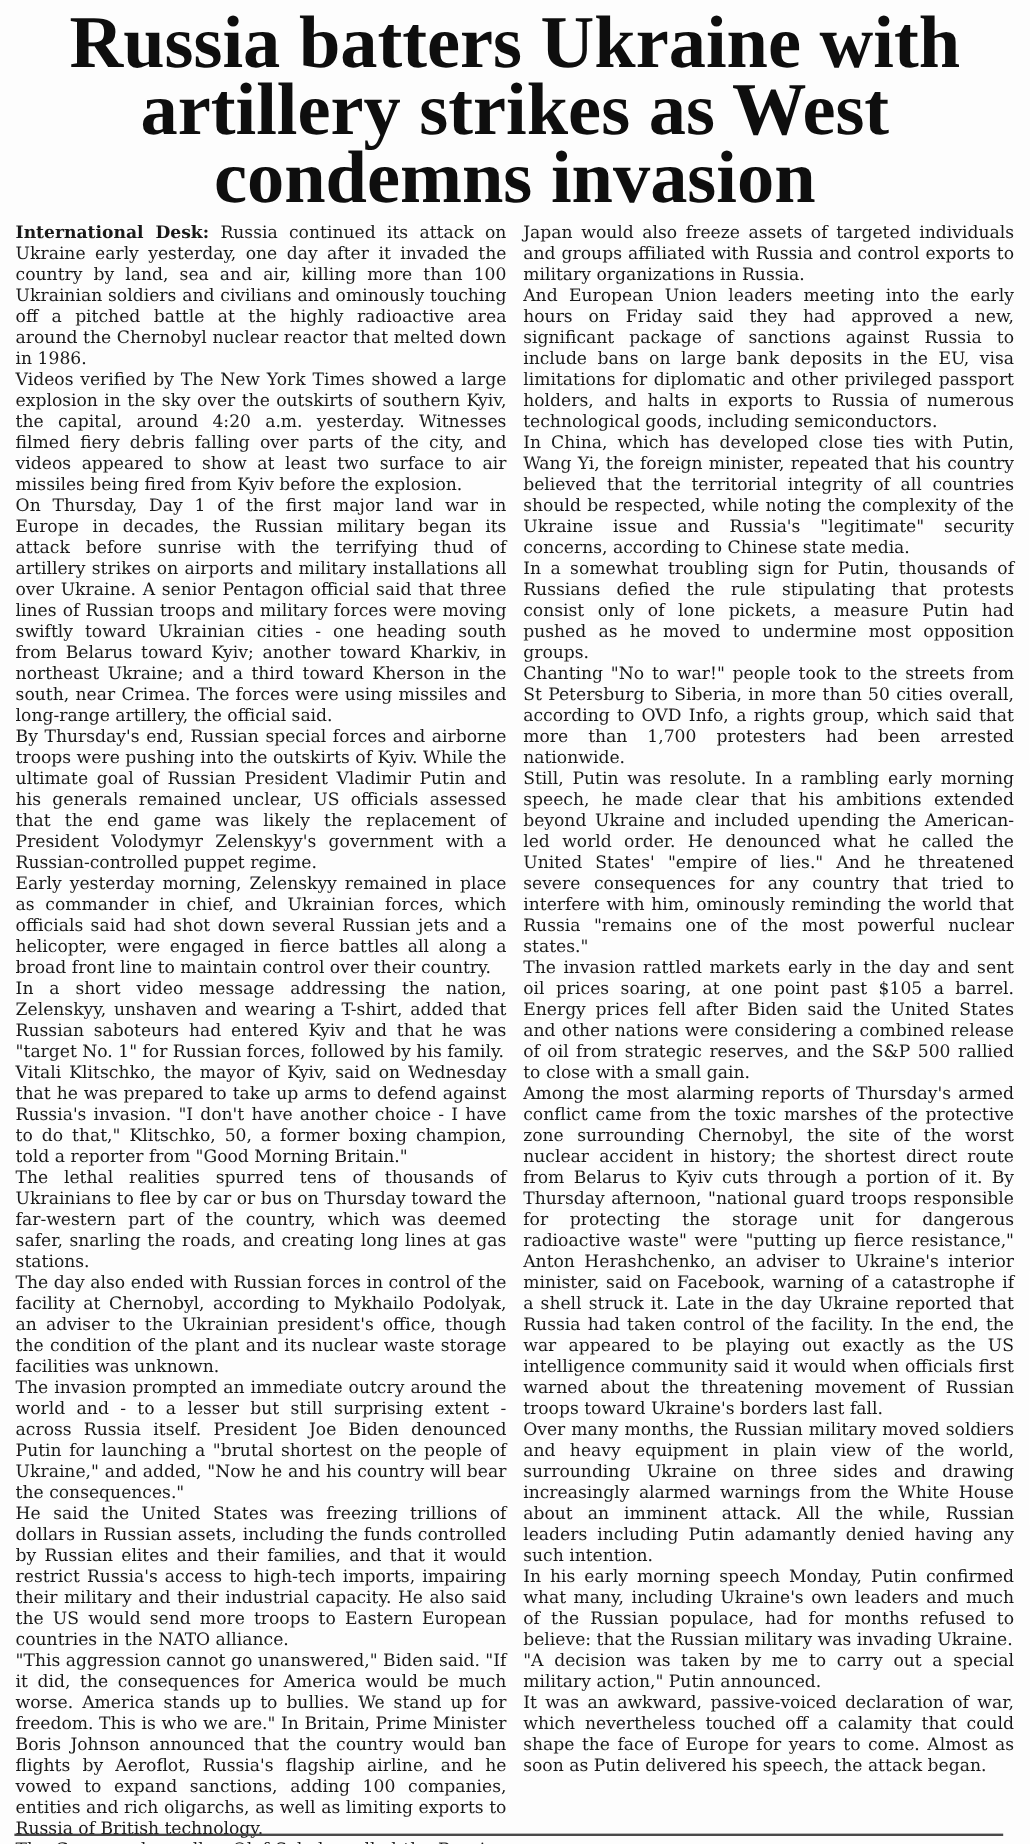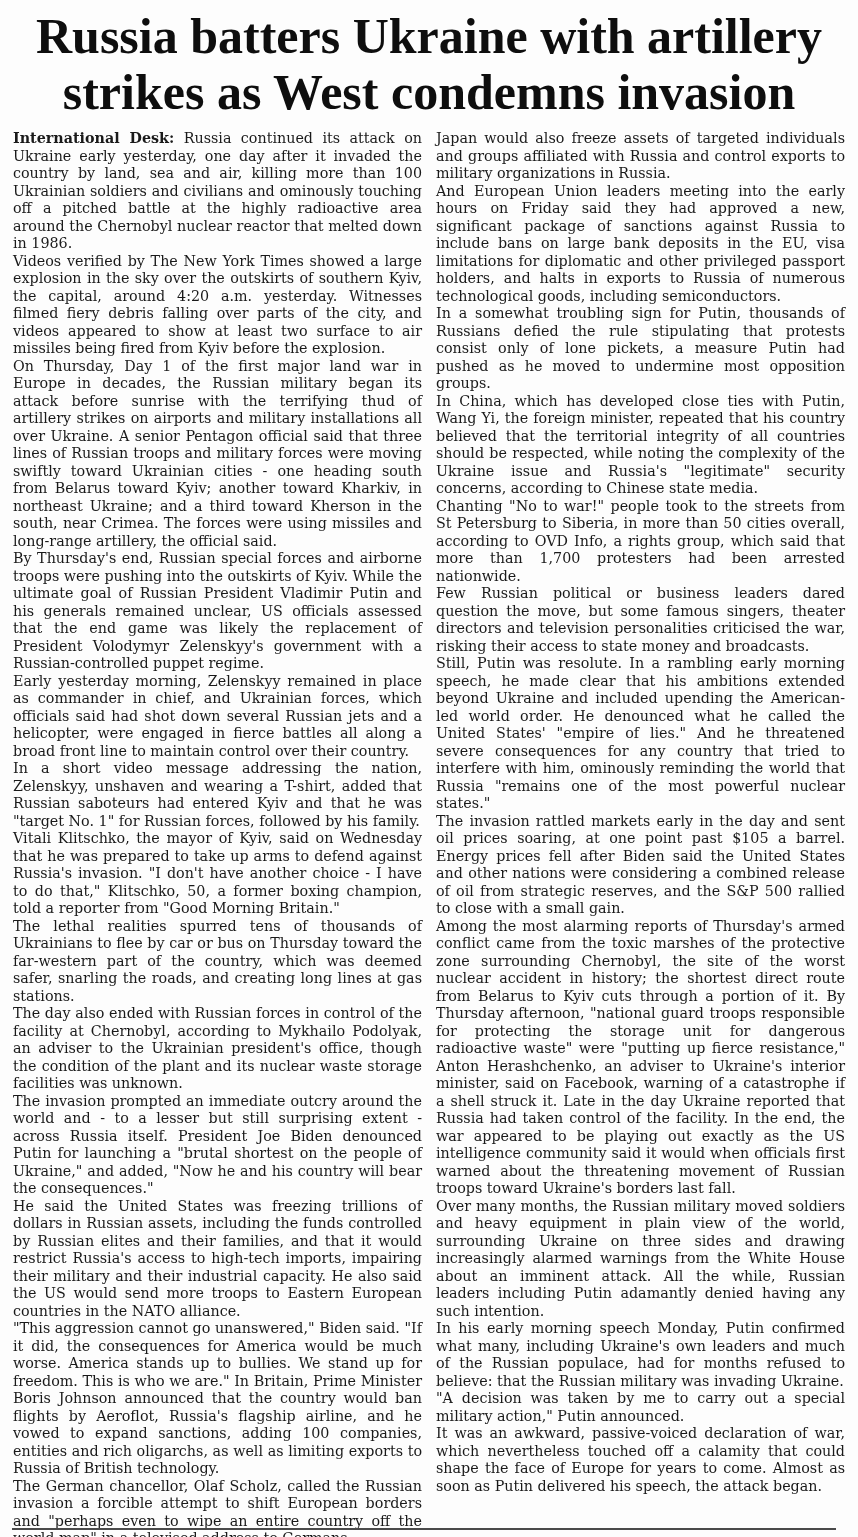--- a/index.html
+++ b/index.html
@@ -15,21 +15,21 @@
     background: #fdfdfd;
     color: #161616;
     font-family: "DejaVu Serif", serif;
   }
   .headline {
     margin: 0;
     padding: 8px 14px 10px 14px;
     text-align: center;
     font-family: "Liberation Serif", serif;
     font-weight: 700;
-    font-size: 50px;
+    font-size: 62px;
     line-height: 56px;
     color: #0e0e0e;
     letter-spacing: 0px;
   }
   .columns {
     display: flex;
     gap: 14px;
     padding: 0 13px;
   }
   .col {
@@ -75,24 +75,23 @@
         <p class="para">The day also ended with Russian forces in control of the facility at Chernobyl, according to Mykhailo Podolyak, an adviser to the Ukrainian president's office, though the condition of the plant and its nuclear waste storage facilities was unknown.</p>
         <p class="para">The invasion prompted an immediate outcry around the world and - to a lesser but still surprising extent - across Russia itself. President Joe Biden denounced Putin for launching a "brutal shortest on the people of Ukraine," and added, "Now he and his country will bear the consequences."</p>
         <p class="para">He said the United States was freezing trillions of dollars in Russian assets, including the funds controlled by Russian elites and their families, and that it would restrict Russia's access to high-tech imports, impairing their military and their industrial capacity. He also said the US would send more troops to Eastern European countries in the NATO alliance.</p>
         <p class="para">"This aggression cannot go unanswered," Biden said. "If it did, the consequences for America would be much worse. America stands up to bullies. We stand up for freedom. This is who we are." In Britain, Prime Minister Boris Johnson announced that the country would ban flights by Aeroflot, Russia's flagship airline, and he vowed to expand sanctions, adding 100 companies, entities and rich oligarchs, as well as limiting exports to Russia of British technology.</p>
         <p class="para">The German chancellor, Olaf Scholz, called the Russian invasion a forcible attempt to shift European borders and "perhaps even to wipe an entire country off the world map" in a televised address to Germans.</p>
       </div>
 
     <div class="col" id="col-right">
         <p class="para">Japan would also freeze assets of targeted individuals and groups affiliated with Russia and control exports to military organizations in Russia.</p>
         <p class="para">And European Union leaders meeting into the early hours on Friday said they had approved a new, significant package of sanctions against Russia to include bans on large bank deposits in the EU, visa limitations for diplomatic and other privileged passport holders, and halts in exports to Russia of numerous technological goods, including semiconductors.</p>
+        <p class="para">In China, which has developed close ties with Putin, Wang Yi, the foreign minister, repeated that his country believed that the territorial integrity of all countries should be respected, while noting the complexity of the Ukraine issue and Russia's "legitimate" security concerns, according to Chinese state media.</p>
         <p class="para">In a somewhat troubling sign for Putin, thousands of Russians defied the rule stipulating that protests consist only of lone pickets, a measure Putin had pushed as he moved to undermine most opposition groups.</p>
-        <p class="para">In China, which has developed close ties with Putin, Wang Yi, the foreign minister, repeated that his country believed that the territorial integrity of all countries should be respected, while noting the complexity of the Ukraine issue and Russia's "legitimate" security concerns, according to Chinese state media.</p>
         <p class="para">Chanting "No to war!" people took to the streets from St Petersburg to Siberia, in more than 50 cities overall, according to OVD Info, a rights group, which said that more than 1,700 protesters had been arrested nationwide.</p>
-        <p class="para">Few Russian political or business leaders dared question the move, but some famous singers, theater directors and television personalities criticised the war, risking their access to state money and broadcasts.</p>
         <p class="para">Still, Putin was resolute. In a rambling early morning speech, he made clear that his ambitions extended beyond Ukraine and included upending the American-led world order. He denounced what he called the United States' "empire of lies." And he threatened severe consequences for any country that tried to interfere with him, ominously reminding the world that Russia "remains one of the most powerful nuclear states."</p>
         <p class="para">The invasion rattled markets early in the day and sent oil prices soaring, at one point past $105 a barrel. Energy prices fell after Biden said the United States and other nations were considering a combined release of oil from strategic reserves, and the S&amp;P 500 rallied to close with a small gain.</p>
         <p class="para">Among the most alarming reports of Thursday's armed conflict came from the toxic marshes of the protective zone surrounding Chernobyl, the site of the worst nuclear accident in history; the shortest direct route from Belarus to Kyiv cuts through a portion of it. By Thursday afternoon, "national guard troops responsible for protecting the storage unit for dangerous radioactive waste" were "putting up fierce resistance," Anton Herashchenko, an adviser to Ukraine's interior minister, said on Facebook, warning of a catastrophe if a shell struck it. Late in the day Ukraine reported that Russia had taken control of the facility. In the end, the war appeared to be playing out exactly as the US intelligence community said it would when officials first warned about the threatening movement of Russian troops toward Ukraine's borders last fall.</p>
         <p class="para">Over many months, the Russian military moved soldiers and heavy equipment in plain view of the world, surrounding Ukraine on three sides and drawing increasingly alarmed warnings from the White House about an imminent attack. All the while, Russian leaders including Putin adamantly denied having any such intention.</p>
         <p class="para">In his early morning speech Monday, Putin confirmed what many, including Ukraine's own leaders and much of the Russian populace, had for months refused to believe: that the Russian military was invading Ukraine.</p>
         <p class="para">"A decision was taken by me to carry out a special military action," Putin announced.</p>
         <p class="para">It was an awkward, passive-voiced declaration of war, which nevertheless touched off a calamity that could shape the face of Europe for years to come. Almost as soon as Putin delivered his speech, the attack began.</p>
       </div>
 
   </div>

